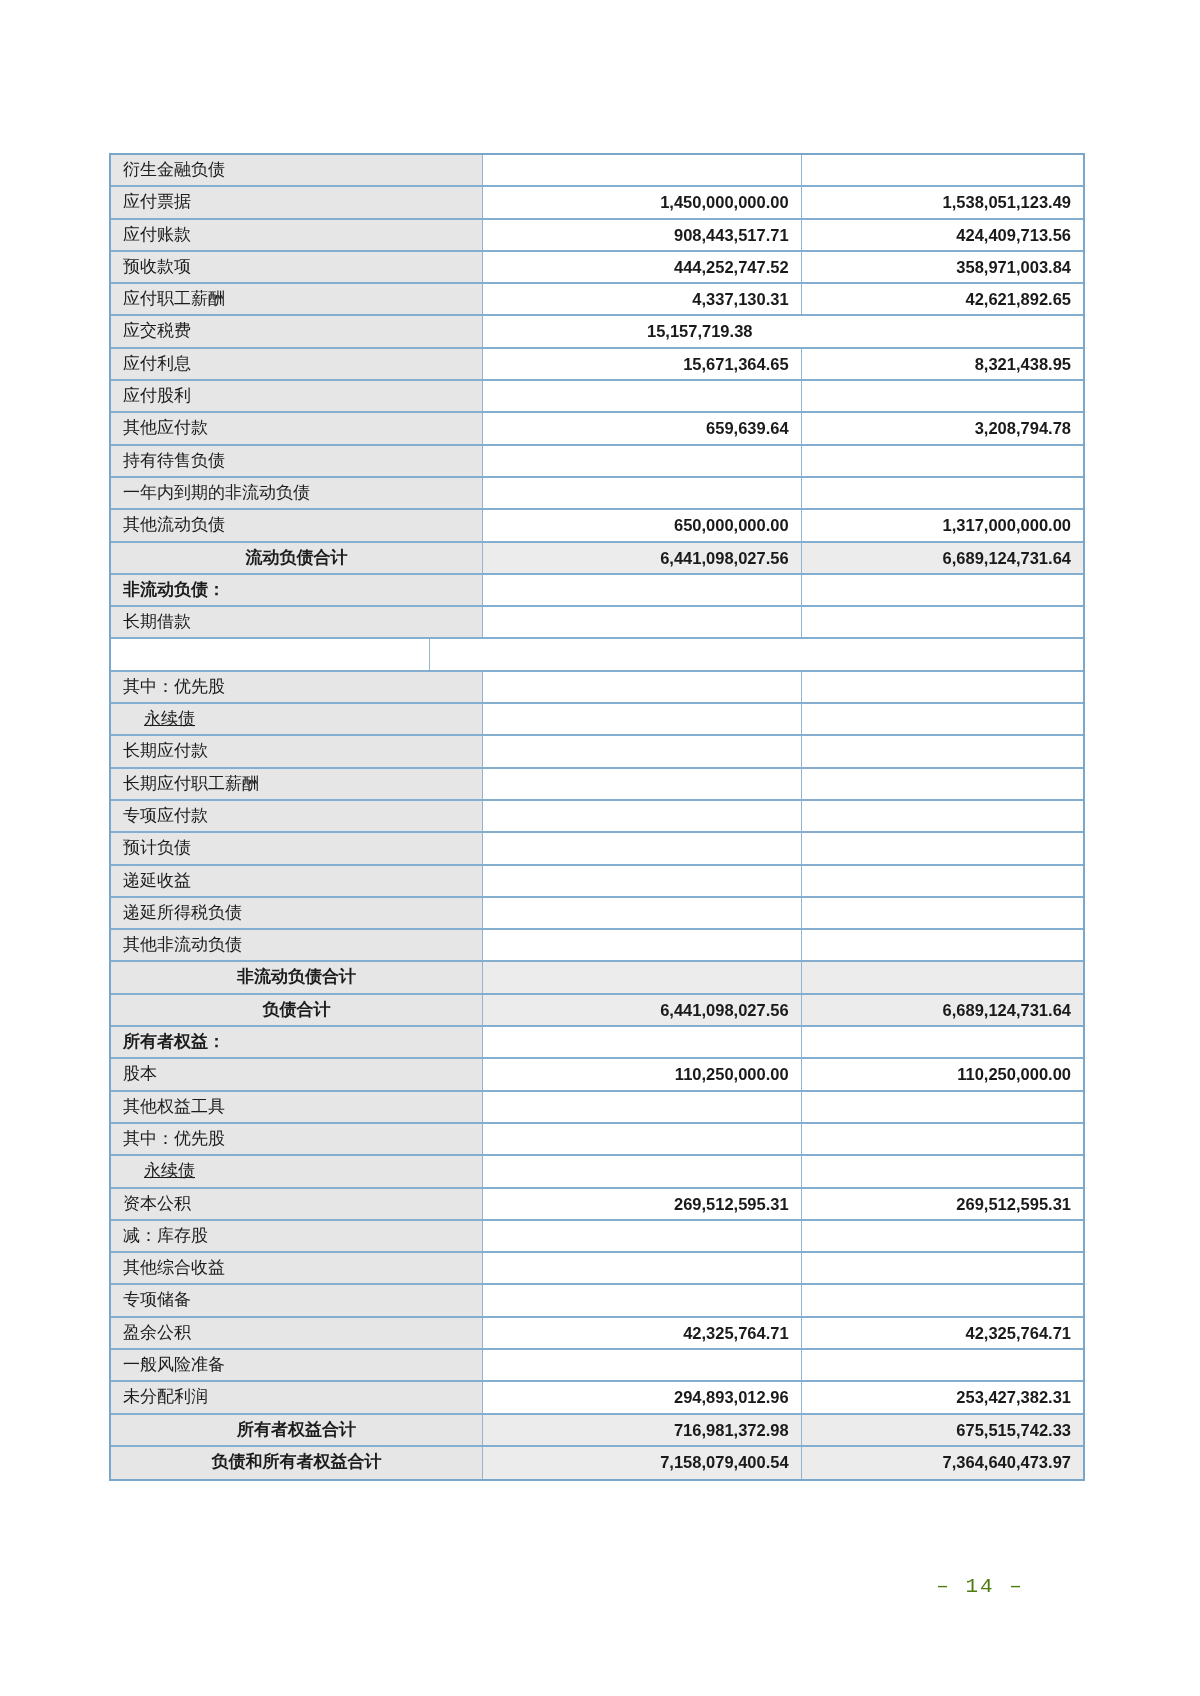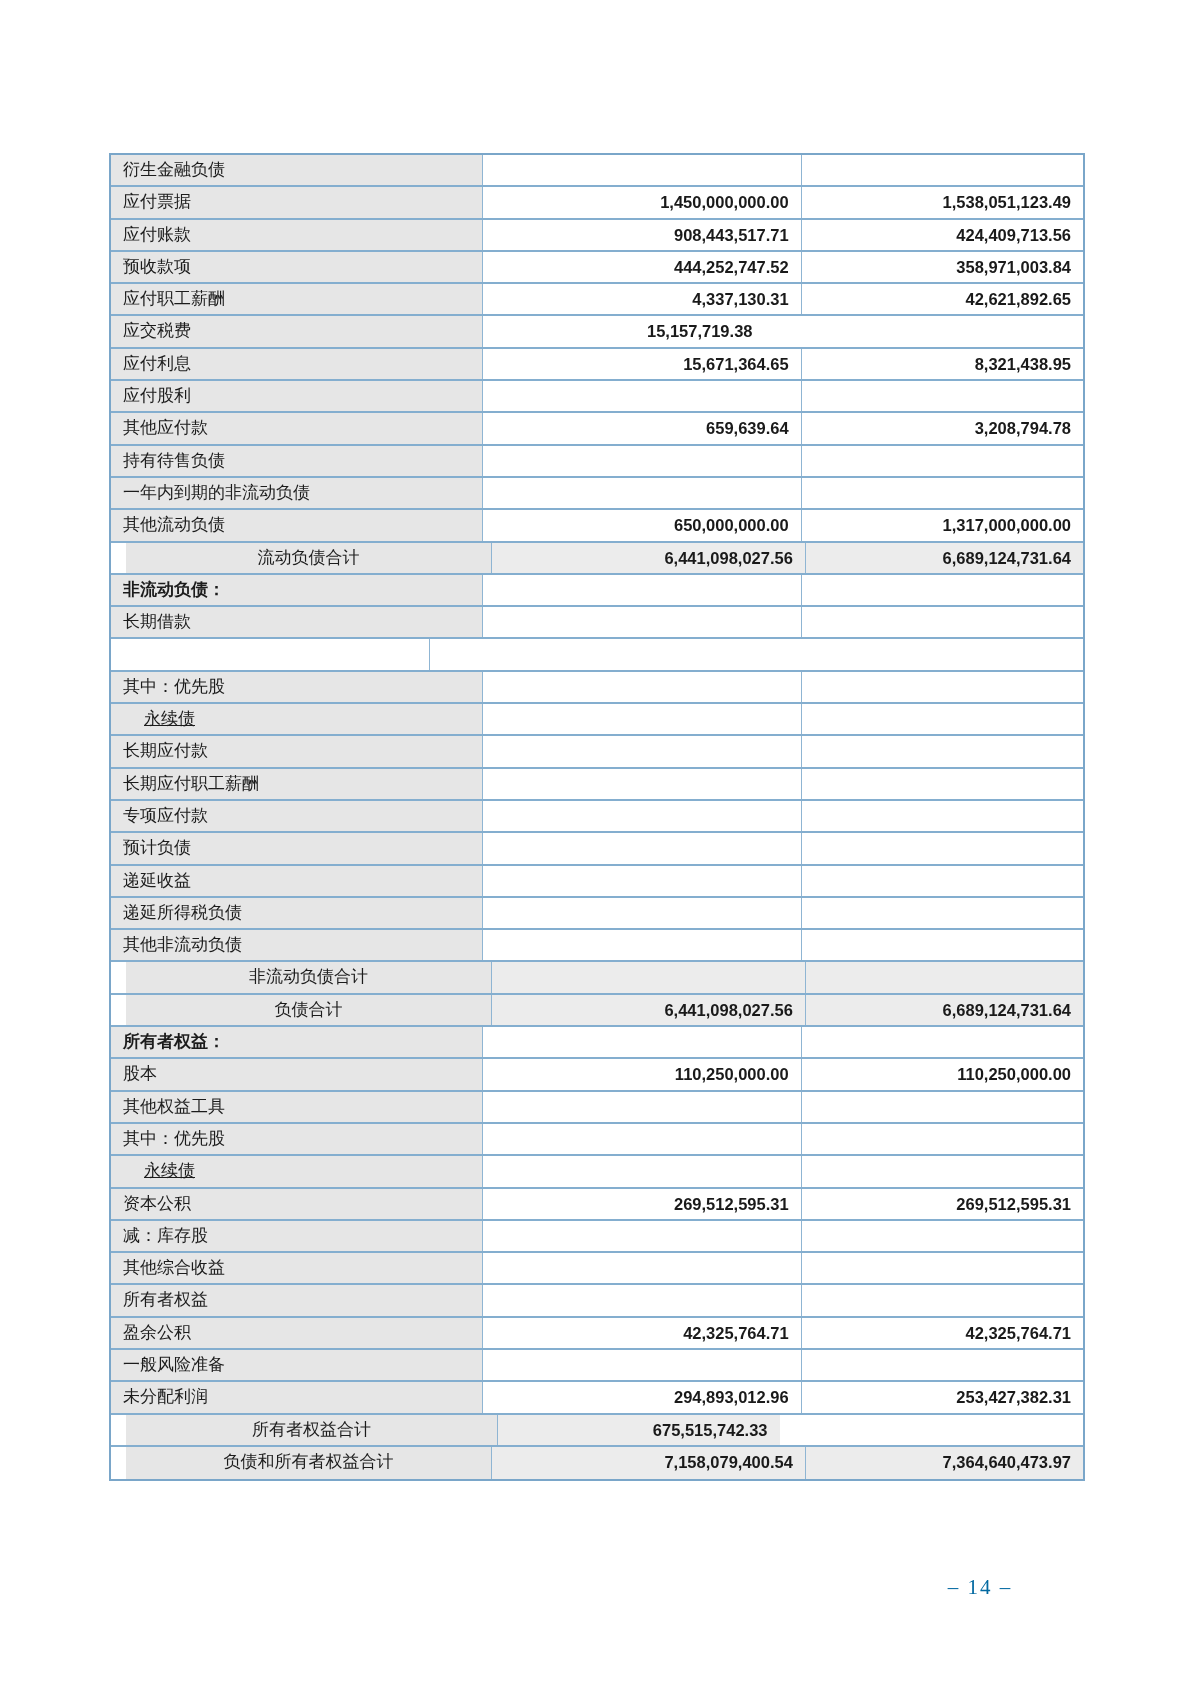--- a/index.html
+++ b/index.html
@@ -62,45 +62,44 @@
     color:#1a1a1a;
   }
   
   .row.section .c1{
     font-family:Liberation Serif, serif;
     font-weight:700;
   }
   
   .row.total .c1{
     font-family:"Liberation Sans", sans-serif;
-    font-weight:400;
+    font-weight:700;
     text-align:center;
     padding-left:0;
-    margin-left:15px;
   }
   .row.total .c2,
   .row.total .c3{
     background:var(--total-bg);
     font-weight:700;
   }
   
   .row.indent .c1{
     padding-left:33px;
     text-decoration:underline;
   }
   .page-footer{
     position:absolute;
     left:900px;
     top:1575px;
     width:160px;
     text-align:center;
-    font-family:Liberation Serif, serif;
+    font-family:Liberation Mono, monospace;
     font-size:21px;
     letter-spacing:2px;
-    color:#0369a1;
+    color:#4d7c0f;
   }
 </style>
 </head>
 <body>
 
 <div class="sheet-table" id="sheet-table">
   <div class="row">
     <div class="cell c1">衍生金融负债</div>
     <div class="cell c2 num"></div>
     <div class="cell c3 num"></div>
@@ -302,21 +301,21 @@
     <div class="cell c3 num"></div>
   </div>
 
   <div class="row">
     <div class="cell c1">其他综合收益</div>
     <div class="cell c2 num"></div>
     <div class="cell c3 num"></div>
   </div>
 
   <div class="row">
-    <div class="cell c1">所有者权益</div>
+    <div class="cell c1">专项储备</div>
     <div class="cell c2 num"></div>
     <div class="cell c3 num"></div>
   </div>
 
   <div class="row">
     <div class="cell c1">盈余公积</div>
     <div class="cell c2 num">42,325,764.71</div>
     <div class="cell c3 num">42,325,764.71</div>
   </div>
 
@@ -327,20 +326,21 @@
   </div>
 
   <div class="row">
     <div class="cell c1">未分配利润</div>
     <div class="cell c2 num">294,893,012.96</div>
     <div class="cell c3 num">253,427,382.31</div>
   </div>
 
   <div class="row total">
     <div class="cell c1">所有者权益合计</div>
+    <div class="cell c2 num">716,981,372.98</div>
     <div class="cell c3 num">675,515,742.33</div>
   </div>
 
   <div class="row total">
     <div class="cell c1">负债和所有者权益合计</div>
     <div class="cell c2 num">7,158,079,400.54</div>
     <div class="cell c3 num">7,364,640,473.97</div>
   </div>
 </div>
 

